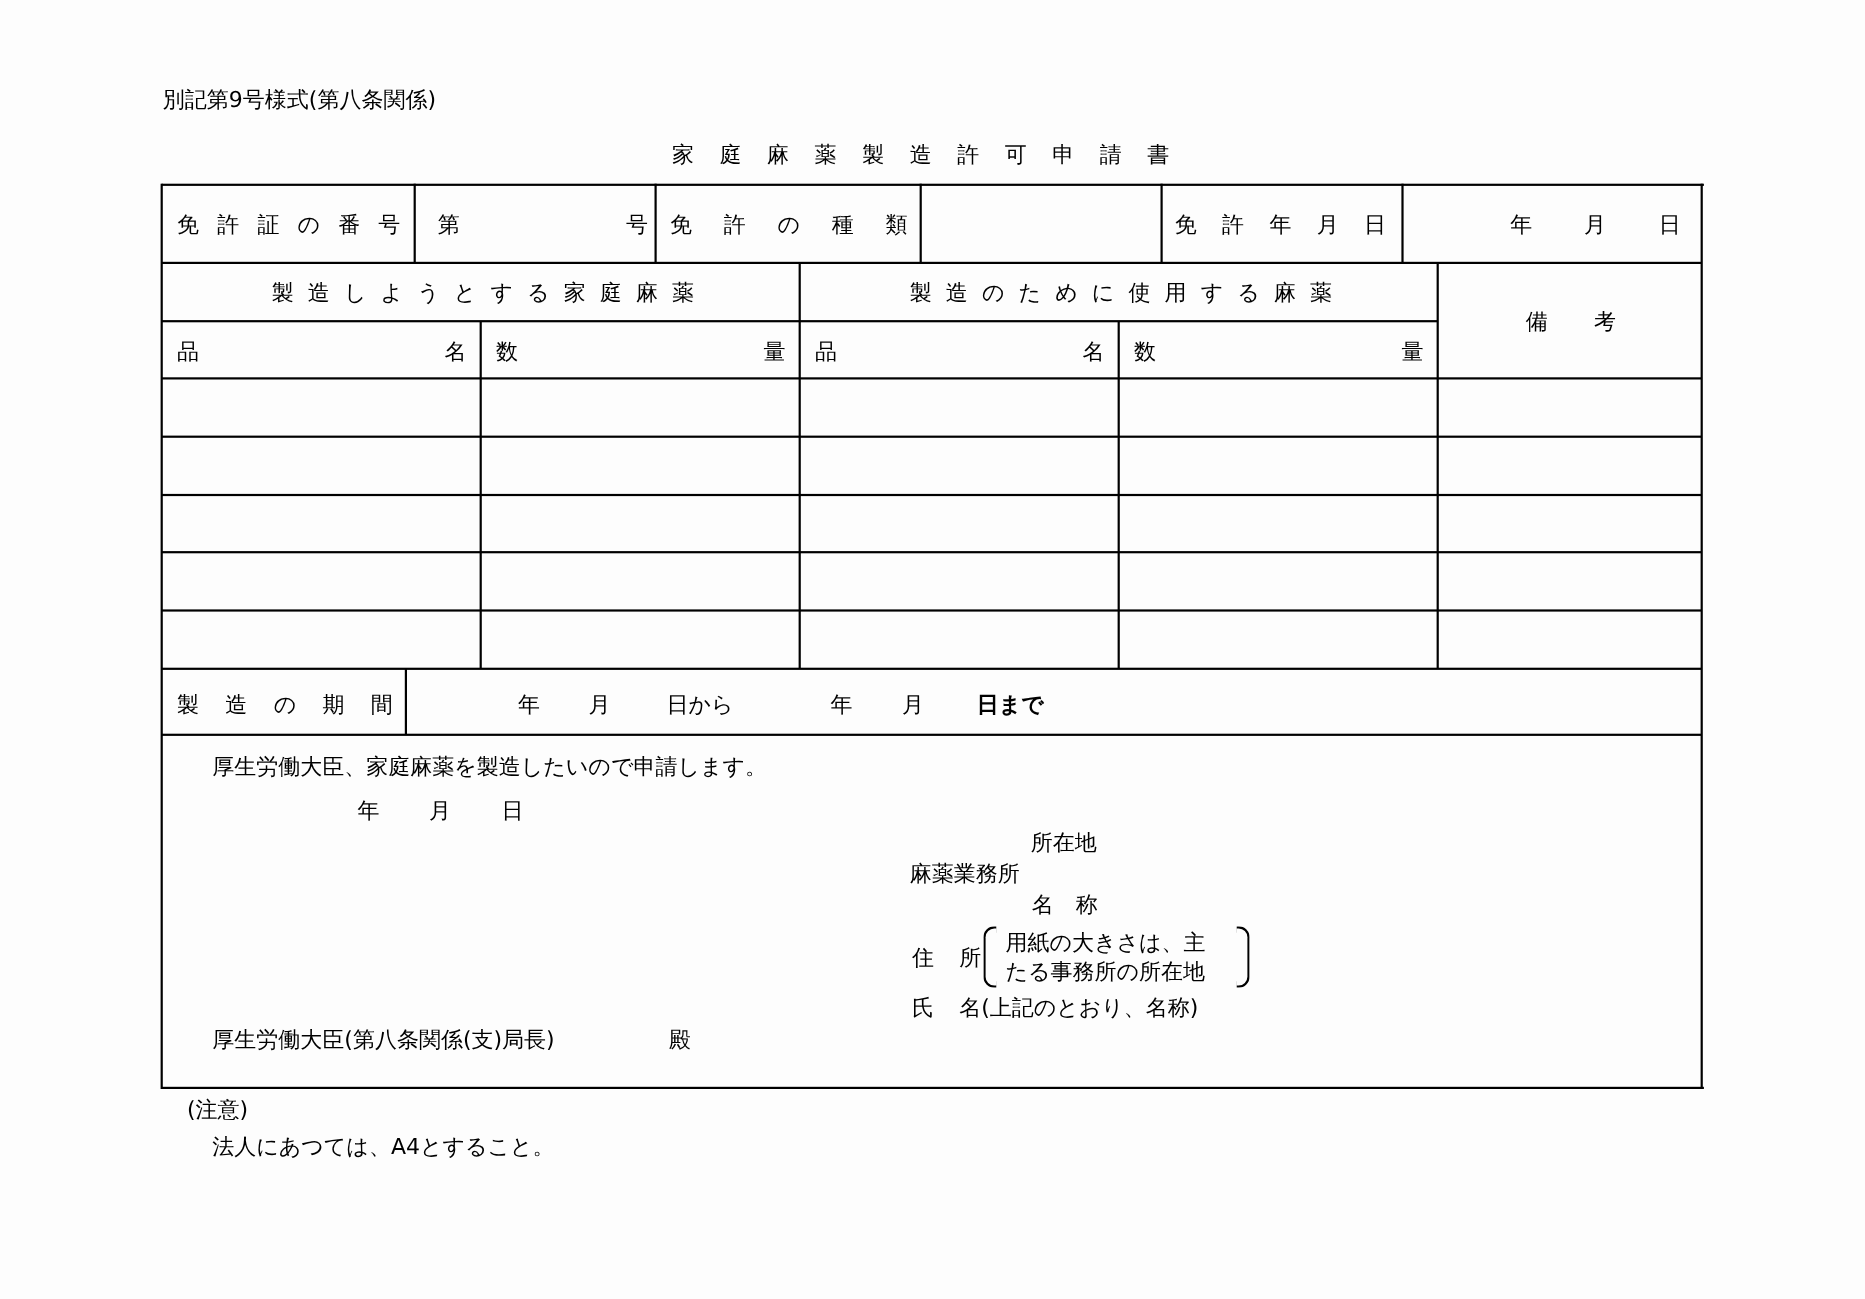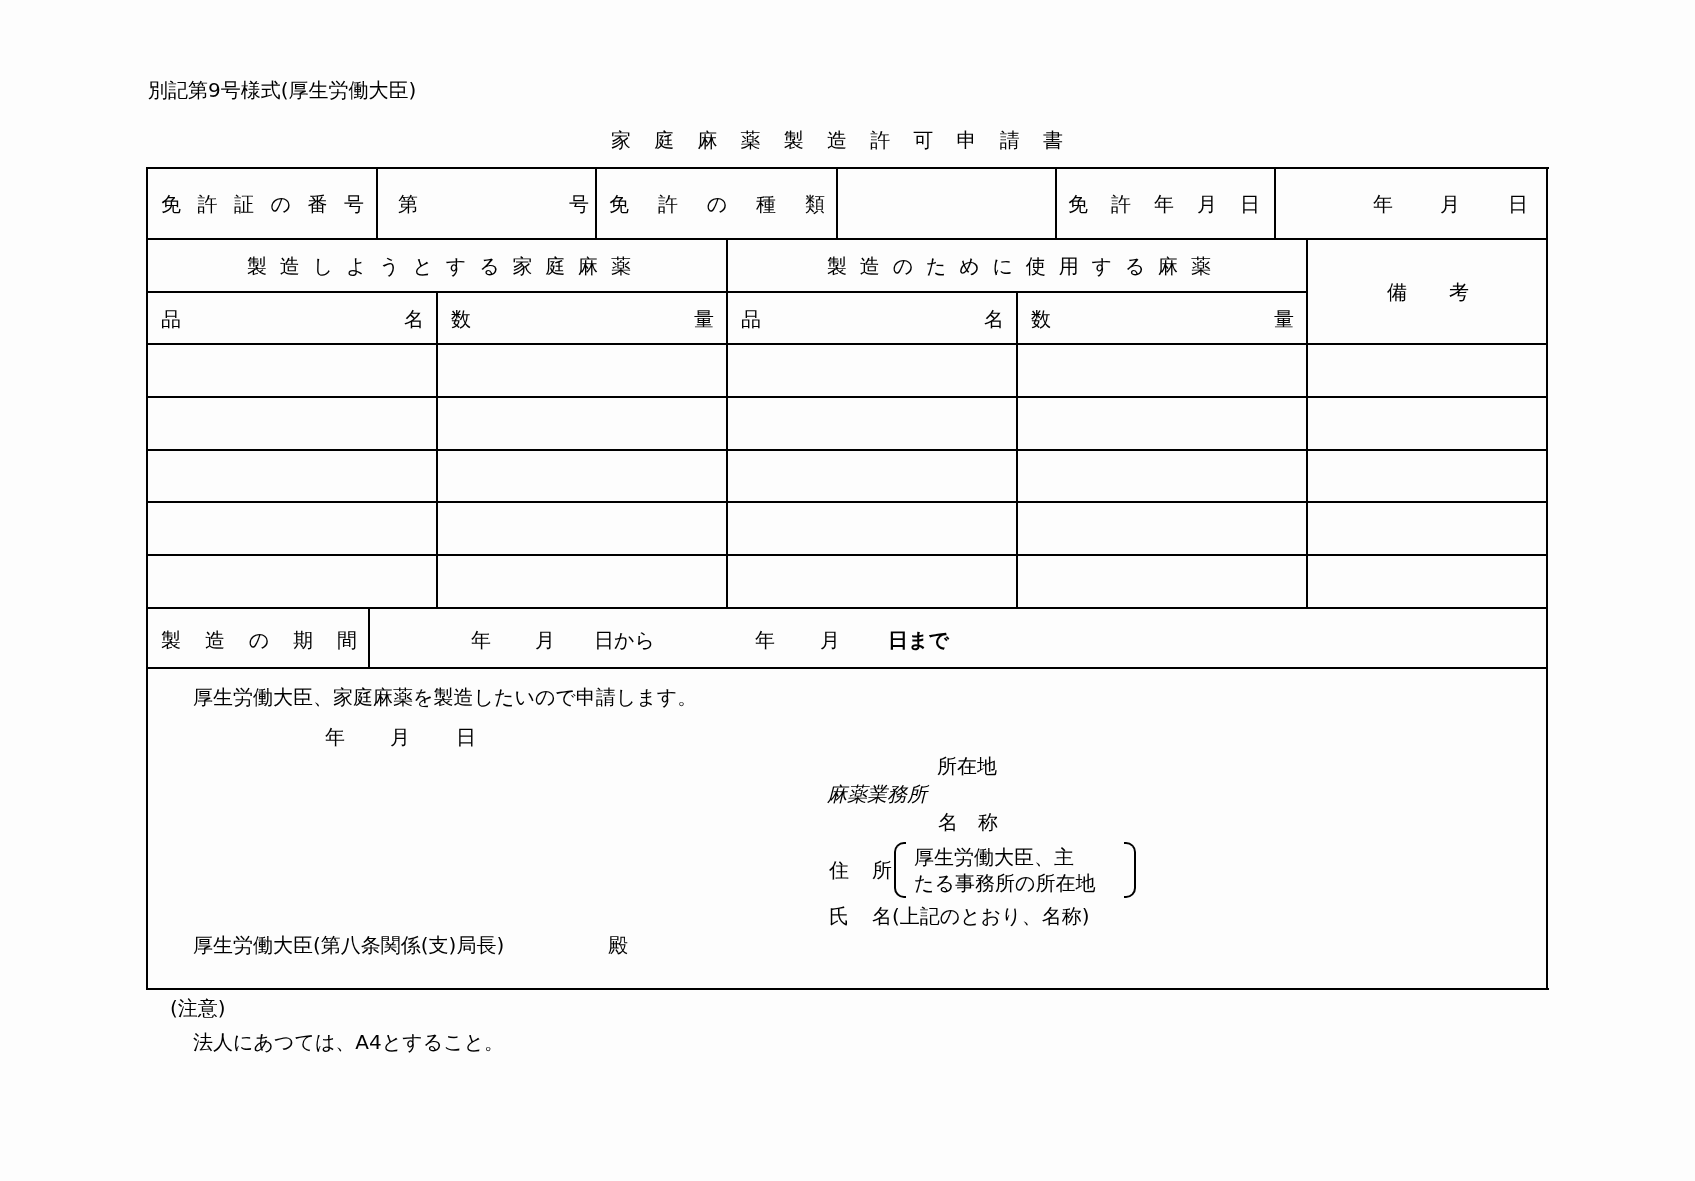--- a/index.html
+++ b/index.html
@@ -11,21 +11,21 @@
   .hl { position: absolute; height: 2px; background: #000; }
   .vl { position: absolute; width: 2px; background: #000; }
   .cell { position: absolute; }
   .spread { position: absolute; display: flex; justify-content: space-between; font-size: 20px; line-height: 24px; }
   .spread span { display: inline-block; }
   .paren { position: absolute; border: 2px solid #000; }
 </style>
 </head>
 <body>
 
-<div class="t" style="left:148px; top:78px;">別記第9号様式(厚生労働大臣)</div>
+<div class="t" style="left:148px; top:78px;">別記第9号様式(第八条関係)</div>
 
 <div class="spread" style="left:611px; top:128px; width:452px;">
   <span>家</span>
   <span>庭</span>
   <span>麻</span>
   <span>薬</span>
   <span>製</span>
   <span>造</span>
   <span>許</span>
   <span>可</span>
@@ -187,39 +187,39 @@
 <div class="spread" style="left:161px; top:628px; width:196px;">
   <span>製</span>
   <span>造</span>
   <span>の</span>
   <span>期</span>
   <span>間</span>
 </div>
 <div class="cell" style="left:370px; top:609px; width:1176px; height:58px;">
   <span class="t" style="left:101px; top:19px;">年</span>
   <span class="t" style="left:165px; top:19px;">月</span>
-  <span class="t" style="left:224px; top:19px;">日から</span>
+  <span class="t" style="left:236px; top:19px;">日から</span>
   <span class="t" style="left:385px; top:19px;">年</span>
   <span class="t" style="left:450px; top:19px;">月</span>
   <span class="t" style="left:518px; top:19px;font-weight:bold;">日まで</span>
 </div>
 
 <div class="t" style="left:193px; top:685px;">厚生労働大臣、家庭麻薬を製造したいので申請します。</div>
 <span class="t" style="left:325px; top:725px;">年</span>
 <span class="t" style="left:390px; top:725px;">月</span>
 <span class="t" style="left:456px; top:725px;">日</span>
 
 <div class="t" style="left:937px; top:754px;">所在地</div>
-<div class="t" style="left:827px; top:782px;font-style:italic;">麻薬業務所</div>
+<div class="t" style="left:827px; top:782px;">麻薬業務所</div>
 <div class="t" style="left:938px; top:810px;">名　称</div>
 
 <span class="t" style="left:829px; top:858px;">住</span>
 <span class="t" style="left:872px; top:858px;">所</span>
 <div class="paren" style="left:894px; top:842px; width:10px; height:52px; border-right:none; border-radius:10px 0 0 10px;"></div>
-<div class="t" style="left:914px; top:845px;">厚生労働大臣、主</div>
+<div class="t" style="left:914px; top:845px;">用紙の大きさは、主</div>
 <div class="t" style="left:914px; top:871px;">たる事務所の所在地</div>
 <div class="paren" style="left:1124px; top:842px; width:10px; height:52px; border-left:none; border-radius:0 10px 10px 0;"></div>
 
 <span class="t" style="left:829px; top:904px;">氏</span>
 <span class="t" style="left:872px; top:904px;">名(上記のとおり、名称)</span>
 
 <div class="t" style="left:193px; top:933px;">厚生労働大臣(第八条関係(支)局長)</div>
 <div class="t" style="left:608px; top:933px;">殿</div>
 
 <div class="t" style="left:170px; top:996px;">(注意)</div>

